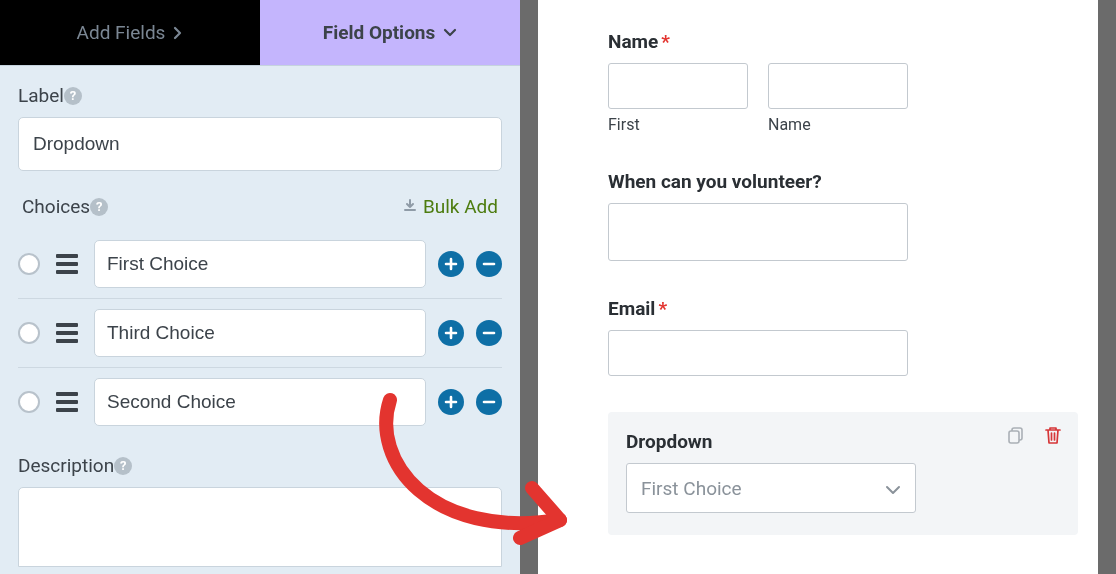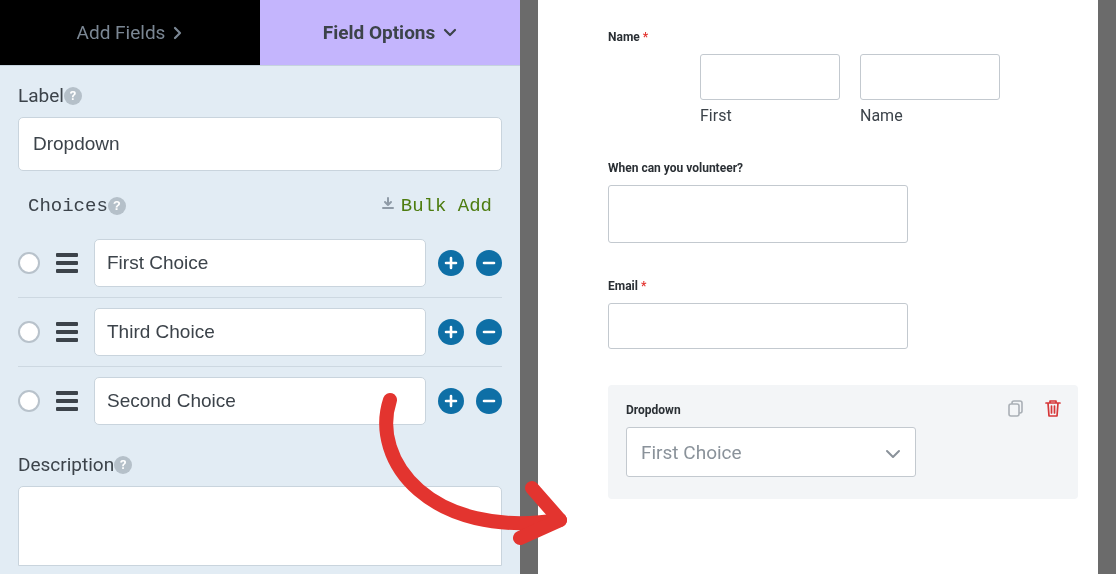--- a/index.html
+++ b/index.html
@@ -14,21 +14,21 @@
   .tab.active { background: #c4b5fd; color: #3c434a; font-weight: 700; }
   .chev { display: inline-flex; }
   .panel-body { padding: 18px 18px 0 18px; flex: 1; overflow: hidden; }
 
   .section-label-row { display: flex; align-items: center; margin-bottom: 10px; }
   .section-label { font-size: 19px; color: #3c434a; }
   .help-icon { width: 18px; height: 18px; border-radius: 50%; background: #b5c0c9; color: #fff; display: inline-flex; align-items: center; justify-content: center; font-size: 13px; font-weight: 700; }
 
   .text-input { width: 100%; height: 54px; border: 1px solid #c9d4dd; border-radius: 5px; padding: 0 14px; font-size: 19px; color: #3c434a; background: #fff; }
 
-  .choices-header { display: flex; align-items: center; justify-content: space-between; margin: 24px 10px 12px; font-family: Liberation Mono, monospace; }
+  .choices-header { display: flex; align-items: center; justify-content: space-between; margin: 24px 4px 12px; }
   .bulk-add { display: inline-flex; align-items: center; gap: 6px; color: #4d7c0f; font-size: 19px; cursor: pointer; }
   .bulk-add svg { opacity: .8; }
 
   .choice-rows { display: flex; flex-direction: column; }
   .choice-row { display: grid; grid-template-columns: 26px 26px 1fr 26px 26px; column-gap: 12px; align-items: center; padding: 10px 0; border-bottom: 1px solid #cdd8e1; }
   .choice-row:last-child { border-bottom: none; }
   .radio { width: 22px; height: 22px; border: 2px solid #b8c2cb; border-radius: 50%; background: #fff; cursor: pointer; }
   .drag-handle { display: flex; flex-direction: column; gap: 4px; cursor: grab; }
   .drag-handle .bar { width: 22px; height: 4px; background: #3c434a; border-radius: 1px; }
   .choice-input { height: 48px; border: 1px solid #c9d4dd; border-radius: 5px; padding: 0 12px; font-size: 19px; color: #3c434a; background: #fff; }
@@ -39,23 +39,23 @@
   .desc-textarea { width: 100%; height: 80px; border: 1px solid #c9d4dd; border-top-left-radius: 5px; border-top-right-radius: 5px; background: #fff; margin-top: 10px; }
 
   
   .divider-col { width: 36px; height: 100%; display: flex; }
   .divider-col .dark { width: 18px; background: #6b6b6b; }
   .divider-col .light { width: 18px; background: #ffffff; }
 
   
   .right-panel { flex: 1; height: 100%; background: #fff; padding: 30px 24px 0 52px; position: relative; }
   .field-group { margin-bottom: 36px; }
-  .field-label { font-size: 12px; font-weight: 700; color: #2a2f34; margin-bottom: 10px; }
+  .field-label { font-size: 19px; font-weight: 700; color: #2a2f34; margin-bottom: 10px; }
   .req { color: #e3342f; margin-left: 3px; }
-  .name-inputs { display: flex; gap: 20px; justify-content: center; }
+  .name-inputs { display: flex; gap: 20px; }
   .name-col { display: flex; flex-direction: column; width: 140px; }
   .preview-input { height: 46px; border: 1px solid #c3c9cf; border-radius: 3px; background: #fff; }
   .sublabel { font-size: 16px; color: #3c434a; margin-top: 6px; }
   .wide-input { width: 300px; }
   .volunteer-input { width: 300px; height: 58px; }
 
   .selected-card { background: #f3f5f7; border-radius: 4px; padding: 18px 18px 22px 18px; width: 470px; position: relative; }
   .card-actions { position: absolute; top: 12px; right: 14px; display: flex; gap: 14px; }
   .icon-btn { width: 22px; height: 22px; display: inline-flex; align-items: center; justify-content: center; cursor: pointer; }
   .trash { color: #d63638; }

